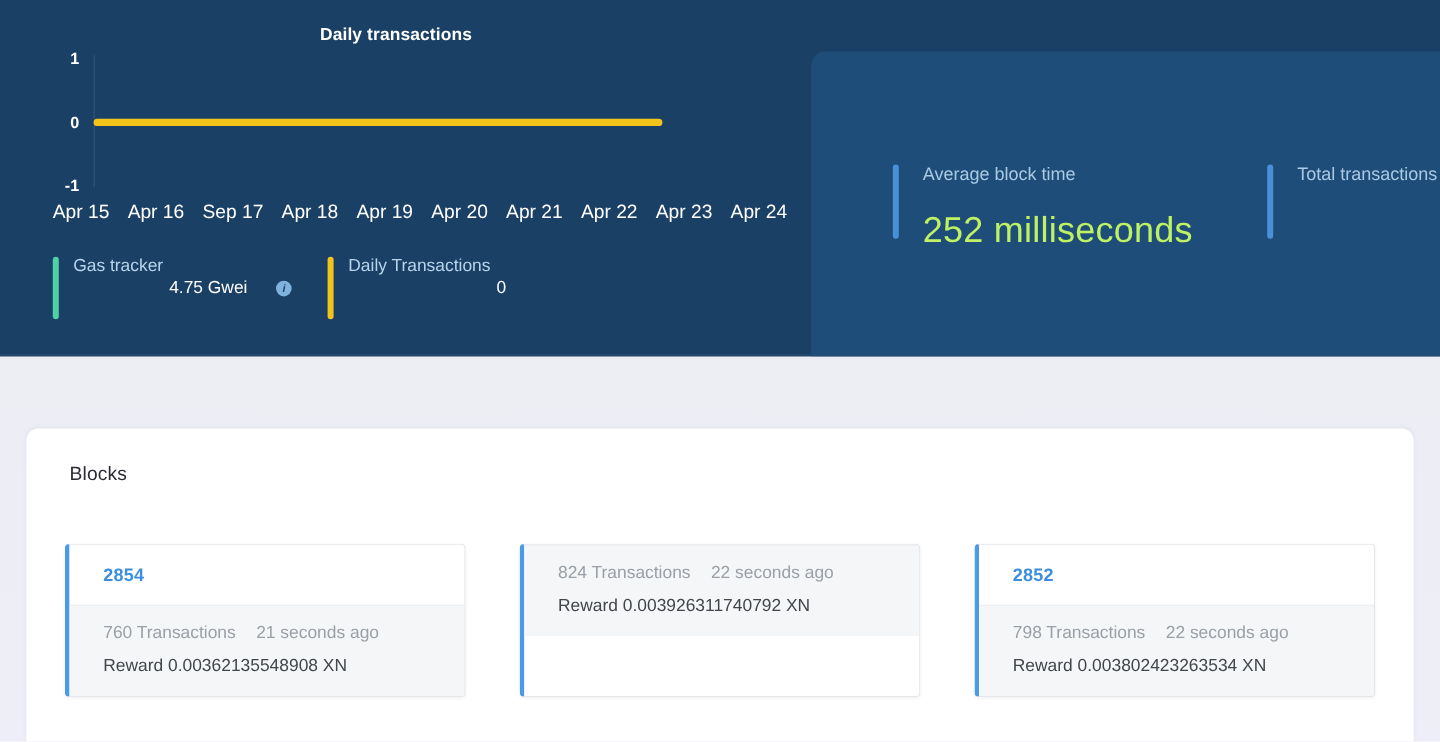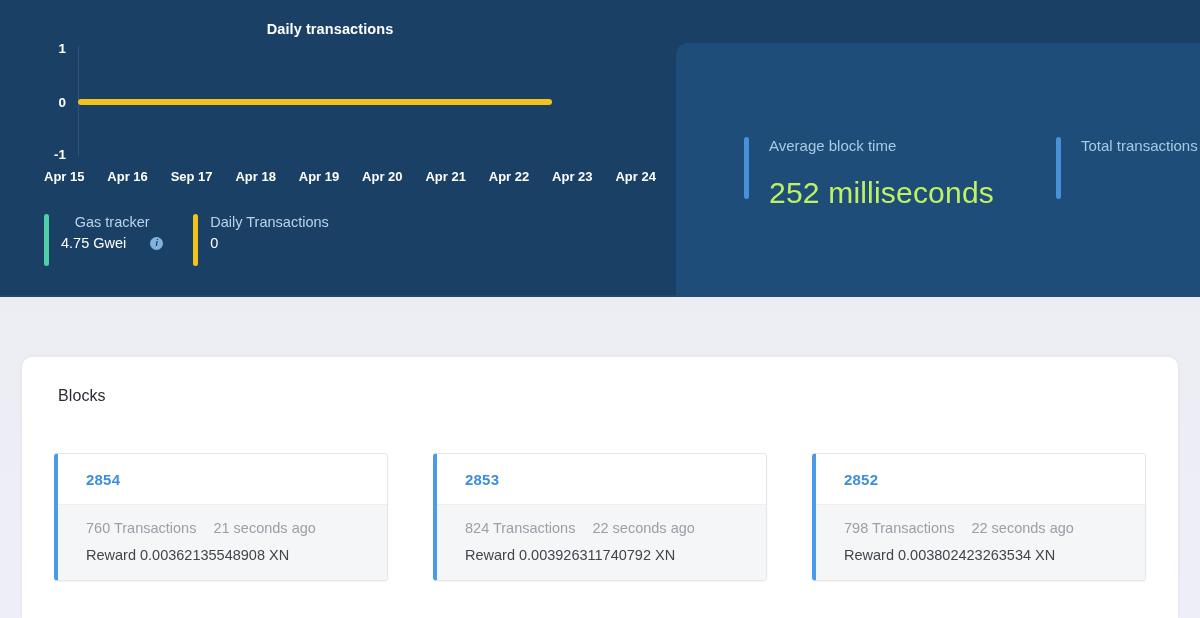--- a/index.html
+++ b/index.html
@@ -92,41 +92,41 @@
 
   .x-axis {
     position: absolute;
     left: 44px; top: 169px;
     width: 612px;
     display: flex;
     justify-content: space-between;
   }
   .x-axis span {
     color: #ffffff;
-    font-size: 13px;
-    font-weight: bold;
+    font-size: 16px;
+    font-weight: normal;
     white-space: nowrap;
   }
 
   
   .gas-strip {
     position: absolute;
     left: 44px; top: 214px;
     display: flex;
     gap: 30px;
   }
   .gas-item { display: flex; gap: 12px; }
   .gas-bar {
     width: 5px; height: 52px;
     border-radius: 3px;
     flex: 0 0 auto;
   }
   .gas-bar.green  { background: #4fd1a5; }
   .gas-bar.yellow { background: #f2c31a; }
-  .gas-text { display: flex; flex-direction: column; gap: 5px; text-align: center; }
+  .gas-text { display: flex; flex-direction: row; gap: 5px; }
   .gas-label {
     color: #b7d4ea;
     font-size: 14.5px;
     white-space: nowrap;
   }
   .gas-value {
     color: #ffffff;
     font-size: 14.5px;
     white-space: nowrap;
     display: flex;
@@ -335,23 +335,20 @@
       <div class="block-body">
         <div class="block-meta">
           <span>760 Transactions</span>
           <span>21 seconds ago</span>
         </div>
         <div class="block-reward">Reward 0.00362135548908 XN</div>
       </div>
     </div>
 
     <div class="block-card">
-      <div class="block-head">
-        <span class="block-number">2853</span>
-      </div>
       <div class="block-body">
         <div class="block-meta">
           <span>824 Transactions</span>
           <span>22 seconds ago</span>
         </div>
         <div class="block-reward">Reward 0.003926311740792 XN</div>
       </div>
     </div>
 
     <div class="block-card">

